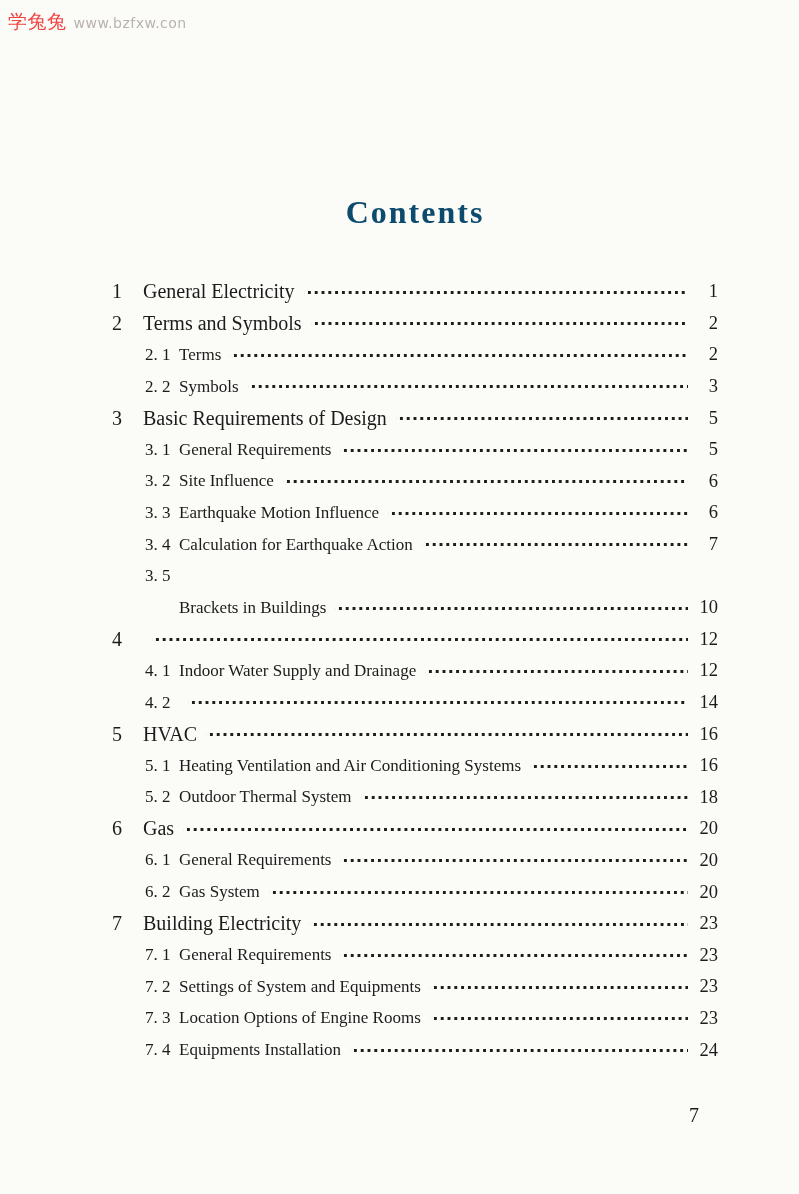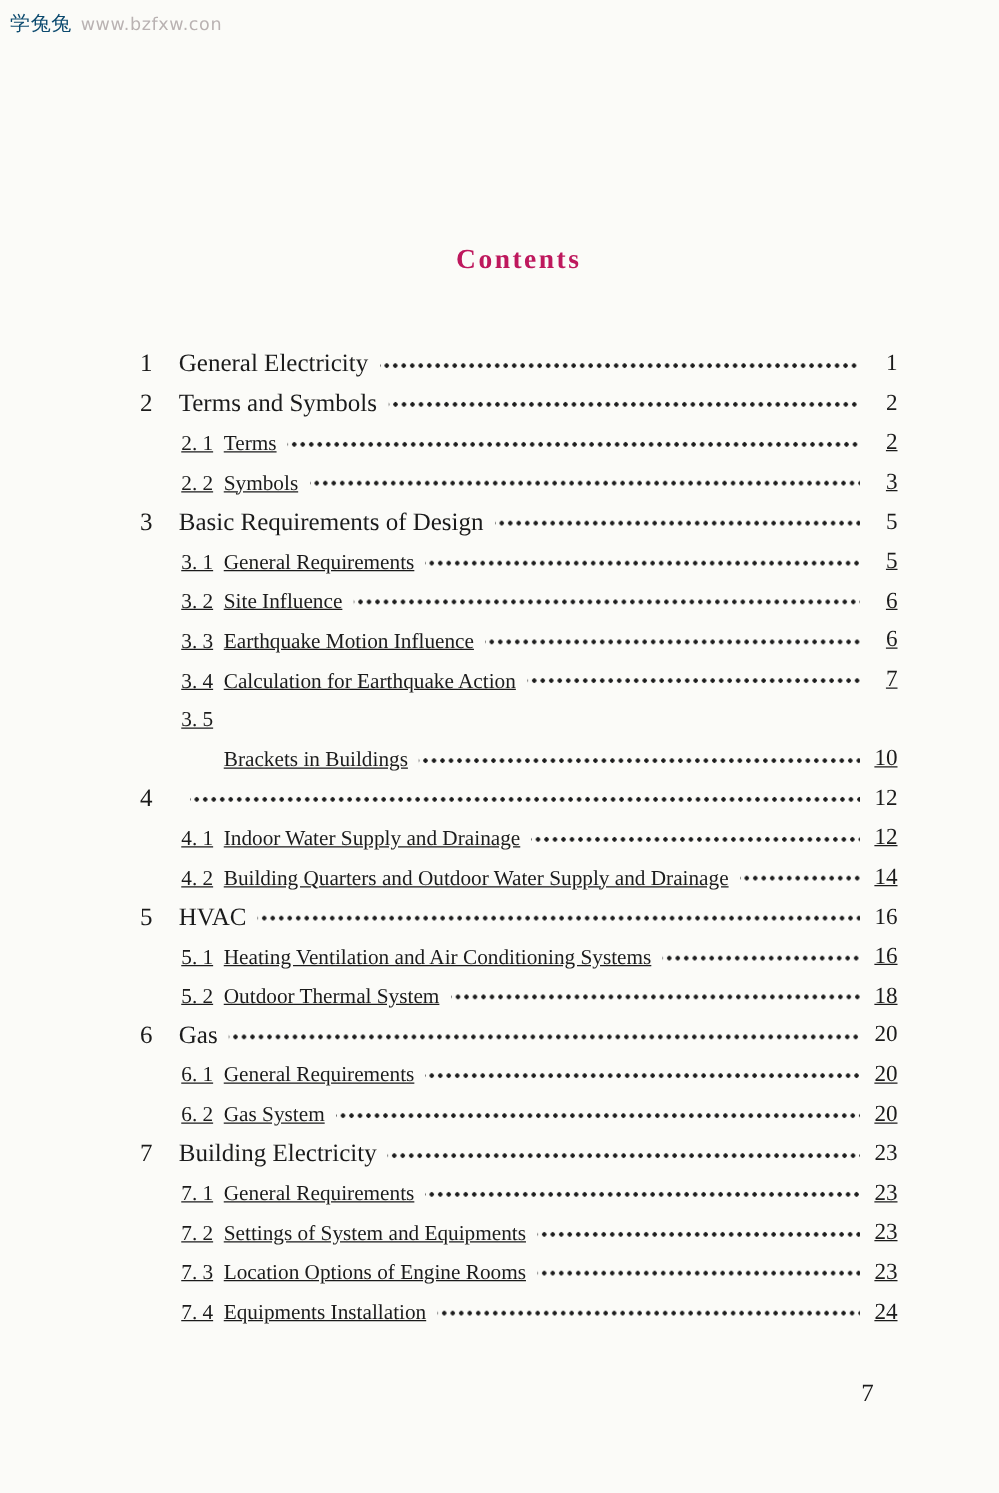--- a/index.html
+++ b/index.html
@@ -14,48 +14,48 @@
   .watermark {
     position: absolute;
     top: 9px;
     left: 8px;
     font-family: "DejaVu Sans", sans-serif;
     font-size: 14px;
     color: #b9b2b2;
     letter-spacing: .5px;
   }
   .watermark .wm-logo {
-    font-size: 16px;
+    font-size: 19px;
     margin-right: 7px;
-    color: #0c4a6e;
+    color: #ef4444;
   }
   .doc-title {
     position: absolute;
     top: 194px;
     left: 112px;
     width: 606px;
     text-align: center;
-    font-size: 22px;
+    font-size: 32px;
     letter-spacing: 2px;
-    color: #be185d;
+    color: #0c4a6e;
   }
   .toc {
     position: absolute;
     top: 276px;
     left: 112px;
     width: 606px;
   }
   .toc-row {
     display: flex;
     align-items: center;
     height: 31.6px;
     white-space: nowrap;
   }
   .level-1 { font-size: 20px; }
-  .level-2 { font-size: 17px; padding-left: 33px; text-decoration: underline; }
+  .level-2 { font-size: 17px; padding-left: 33px; }
   .level-1 .num { flex: 0 0 auto; width: 31px; }
   .level-2 .num { flex: 0 0 auto; width: 34px; }
   .cont { padding-left: 67px; }
   .label { flex: 0 0 auto; }
   .leader {
     flex: 1 1 auto;
     height: 1em;
     margin: 0 6px 0 9px;
     background-image: radial-gradient(circle, #1d1d1d 1.5px, transparent 1.9px);
     background-size: 6.8px 6.8px;
@@ -154,21 +154,20 @@
       <span class="page-num">12</span>
     </div>
     <div class="toc-row level-2">
       <span class="num">4. 1</span>
       <span class="label">Indoor Water Supply and Drainage</span>
       <span class="leader"></span>
       <span class="page-num">12</span>
     </div>
     <div class="toc-row level-2">
       <span class="num">4. 2</span>
-      <span class="label">Building Quarters and Outdoor Water Supply and Drainage</span>
       <span class="leader"></span>
       <span class="page-num">14</span>
     </div>
     <div class="toc-row level-1">
       <span class="num">5</span>
       <span class="label">HVAC</span>
       <span class="leader"></span>
       <span class="page-num">16</span>
     </div>
     <div class="toc-row level-2">

